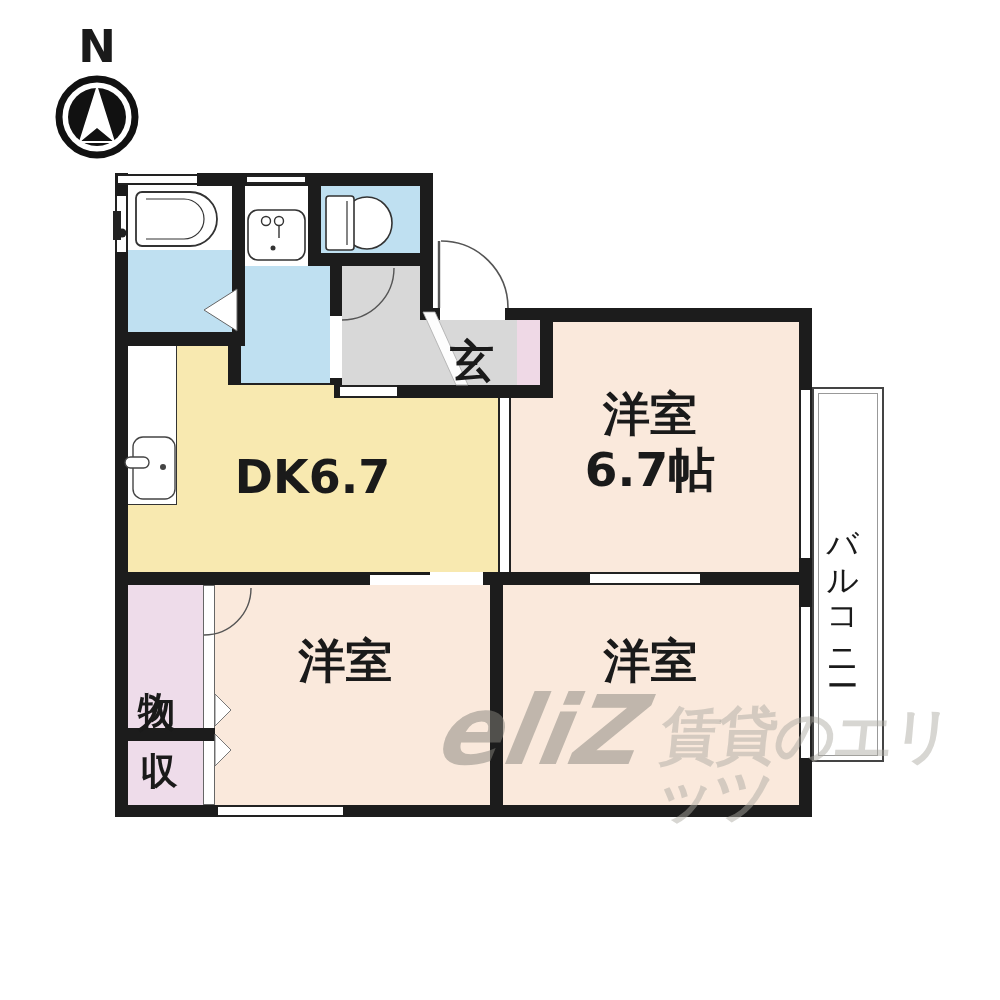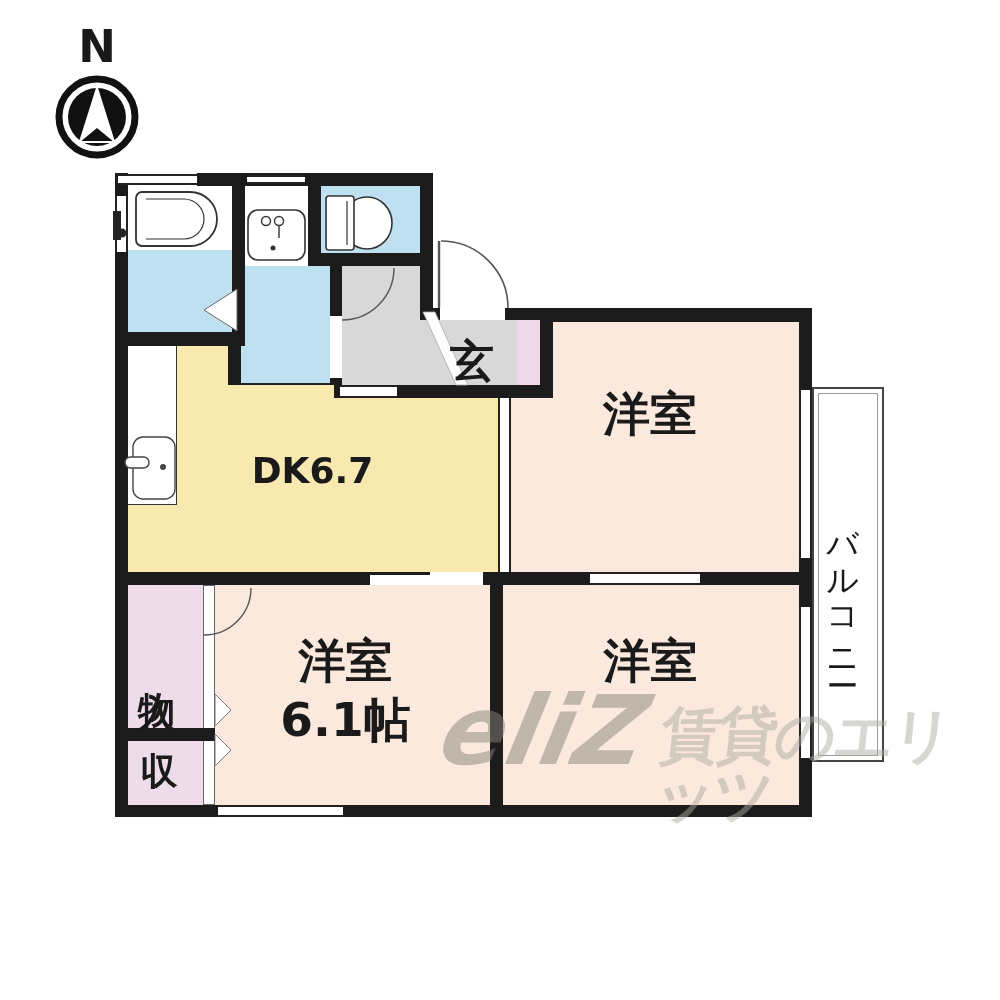--- a/index.html
+++ b/index.html
@@ -141,29 +141,29 @@
       <path d="M251,588 A47,47 0 0 1 204,635" stroke-width="1.4"></path>
     </g>
 
     <polygon points="237,289 237,331 204,310" fill="#fff" stroke="#666" stroke-width="1"></polygon>
     <polygon points="215,694 215,726 231,710" fill="#fff" stroke="#777" stroke-width="1"></polygon>
     <polygon points="215,734 215,766 231,750" fill="#fff" stroke="#777" stroke-width="1"></polygon>
   </svg>
 
   <div class="lbl" style="left:72px;top:20px;width:50px;font-size:45px;font-weight:bold;">N</div>
 
-  <div class="lbl" style="left:185px;top:450px;width:255px;font-size:36px;">DK6.7</div>
+  <div class="lbl" style="left:185px;top:450px;width:255px;font-size:46px;">DK6.7</div>
 
   <div class="lbl" style="left:530px;top:386px;width:240px;font-size:47px;line-height:1.2;">
     <div>洋室</div>
+    <div>6.7帖</div>
   </div>
 
   <div class="lbl" style="left:218px;top:632px;width:255px;font-size:47px;line-height:1.25;">
     <div>洋室</div>
-    <div>6.1帖</div>
   </div>
 
   <div class="lbl" style="left:518px;top:632px;width:265px;font-size:47px;line-height:1.25;">
     <div>洋室</div>
   </div>
 
   <div class="lbl" style="left:427px;top:332px;width:90px;font-size:44px;">玄</div>
 
   <div class="lbl vtext" style="left:139px;top:602px;width:42px;height:122px;font-size:37px;">物入</div>
 

